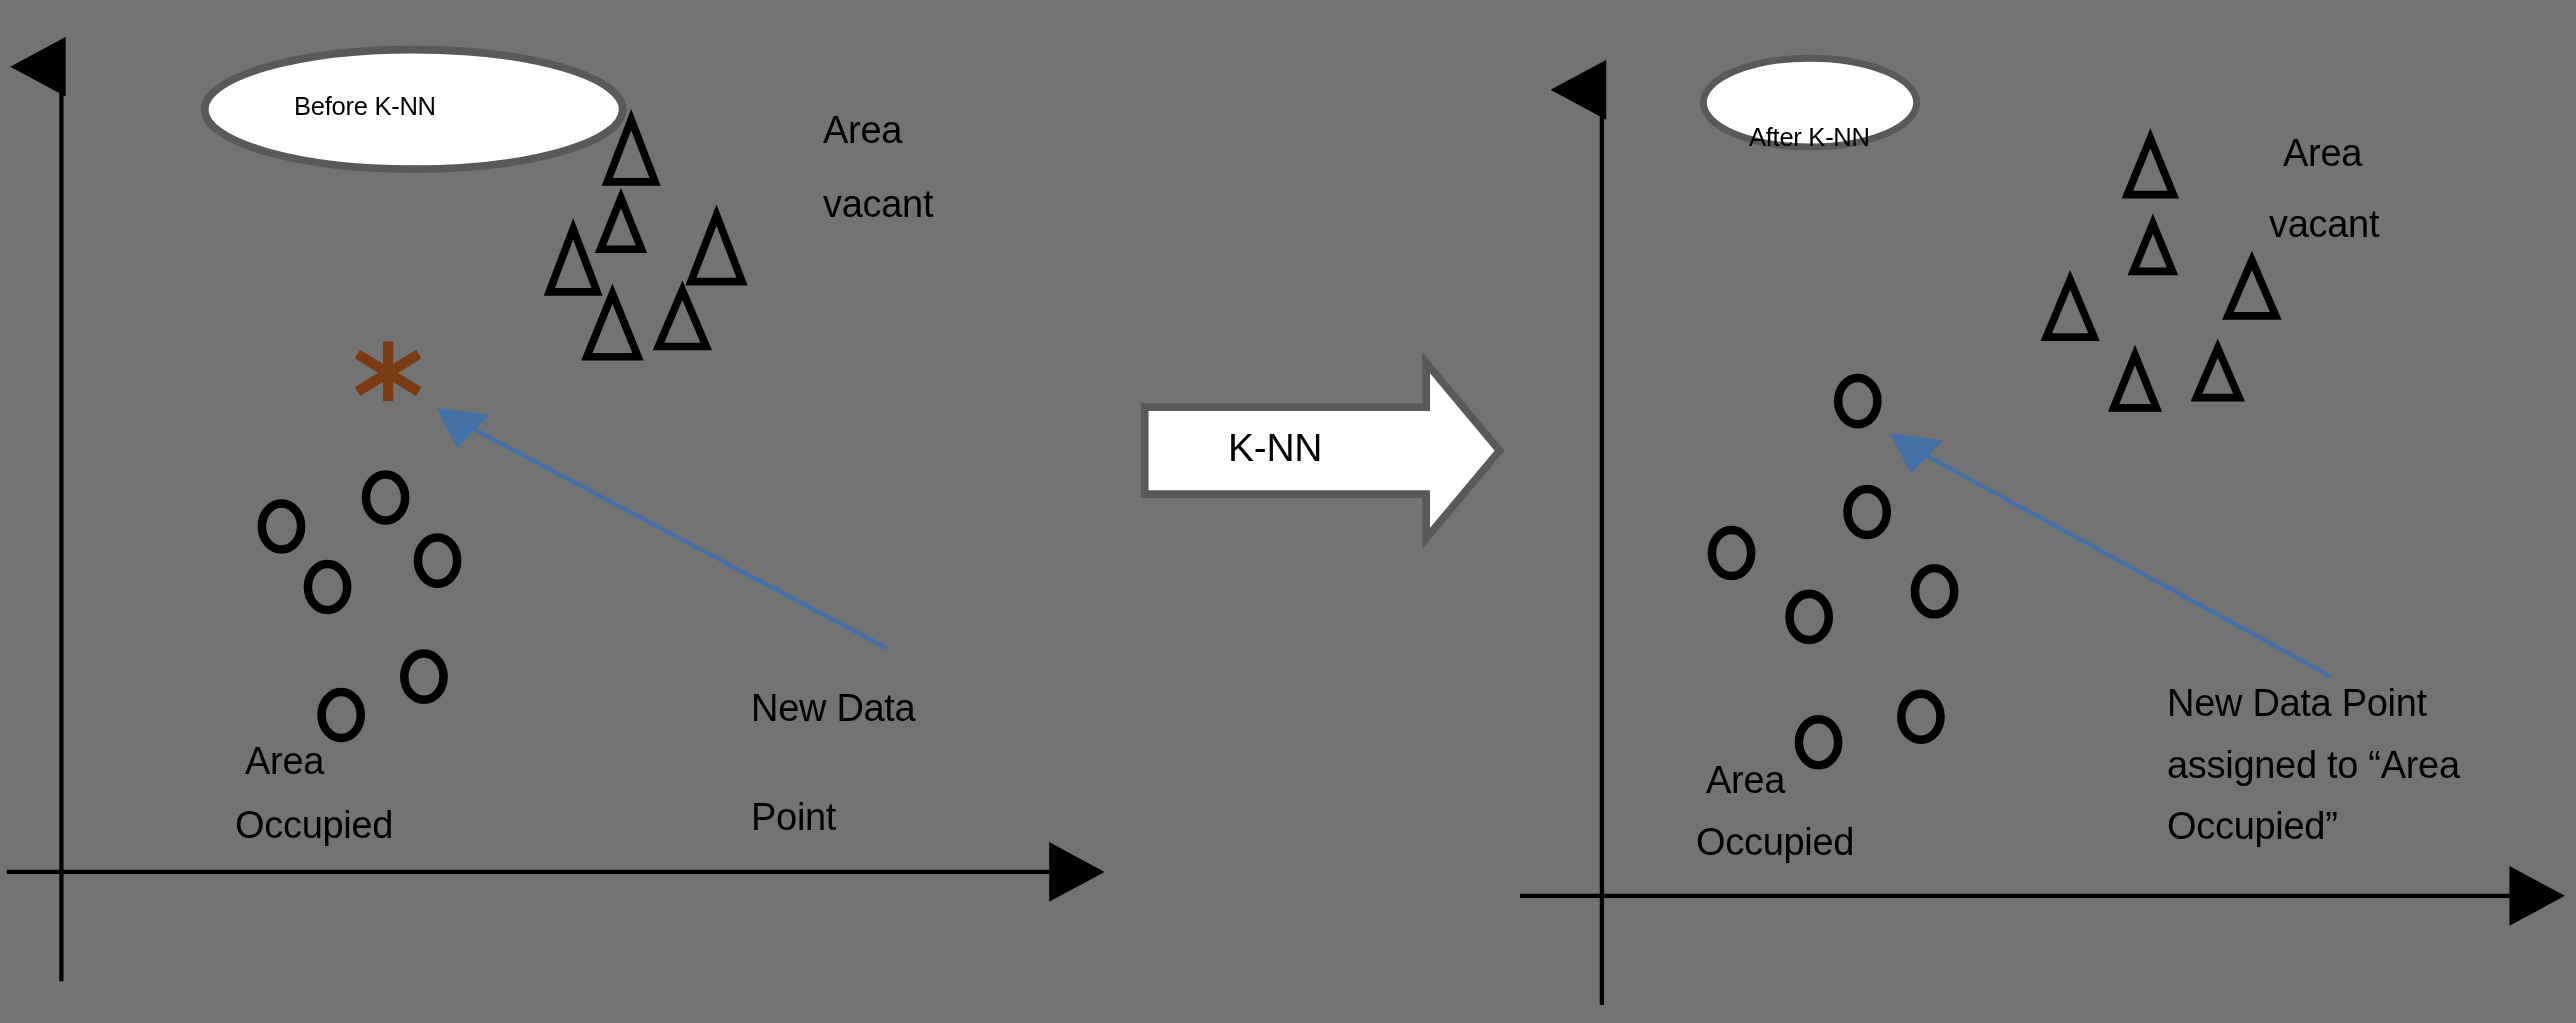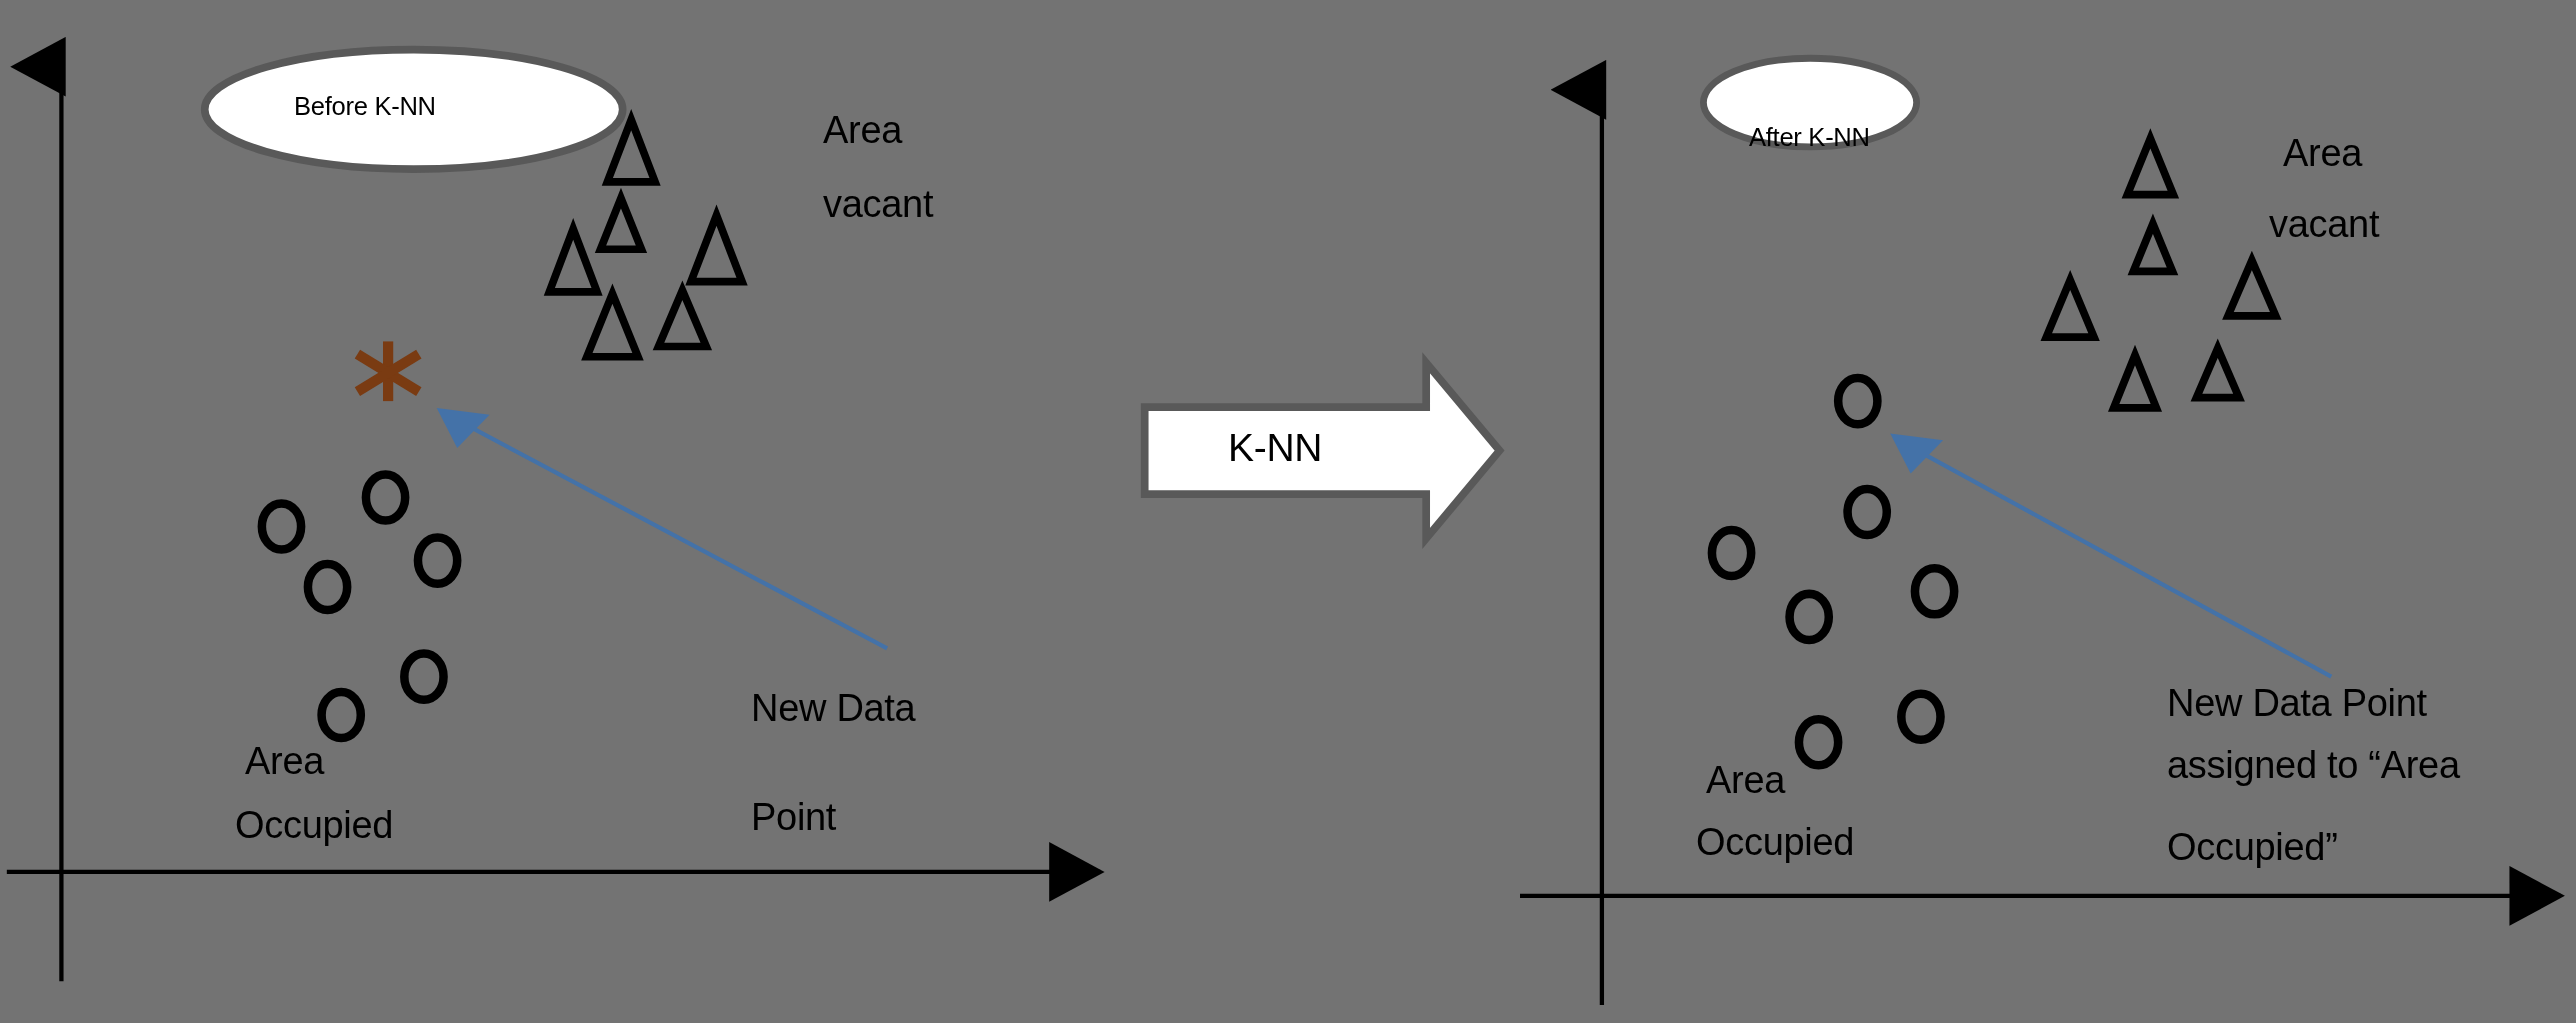--- a/index.html
+++ b/index.html
@@ -147,16 +147,16 @@
   <div class="lbl lbl-ellipse" style="left:1749px; top:85px;margin-top:38px;">After K-NN</div>
 
   <div class="lbl lbl-body" style="left:2283px; top:132px;">Area</div>
   <div class="lbl lbl-body" style="left:2269px; top:203px;">vacant</div>
 
   <div class="lbl lbl-body" style="left:1706px; top:759px;">Area</div>
   <div class="lbl lbl-body" style="left:1696px; top:821px;">Occupied</div>
 
   <div class="lbl lbl-body" style="left:2167px; top:682px;">New Data Point</div>
   <div class="lbl lbl-body" style="left:2167px; top:744px;">assigned to “Area</div>
-  <div class="lbl lbl-body" style="left:2167px; top:826px;">Occupied”</div>
+  <div class="lbl lbl-body" style="left:2167px; top:805px;">Occupied”</div>
 
 </div>
 
 
 </body></html>

